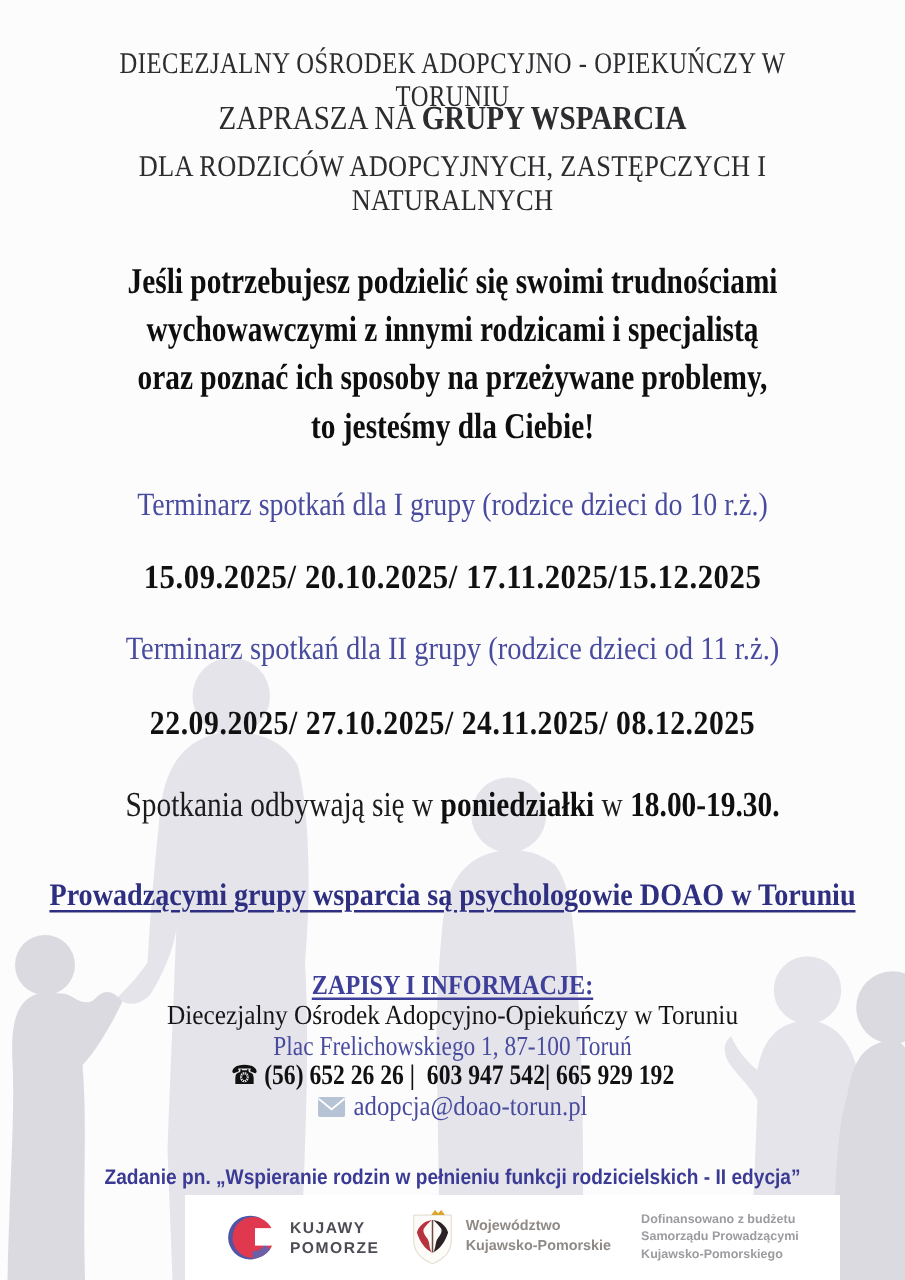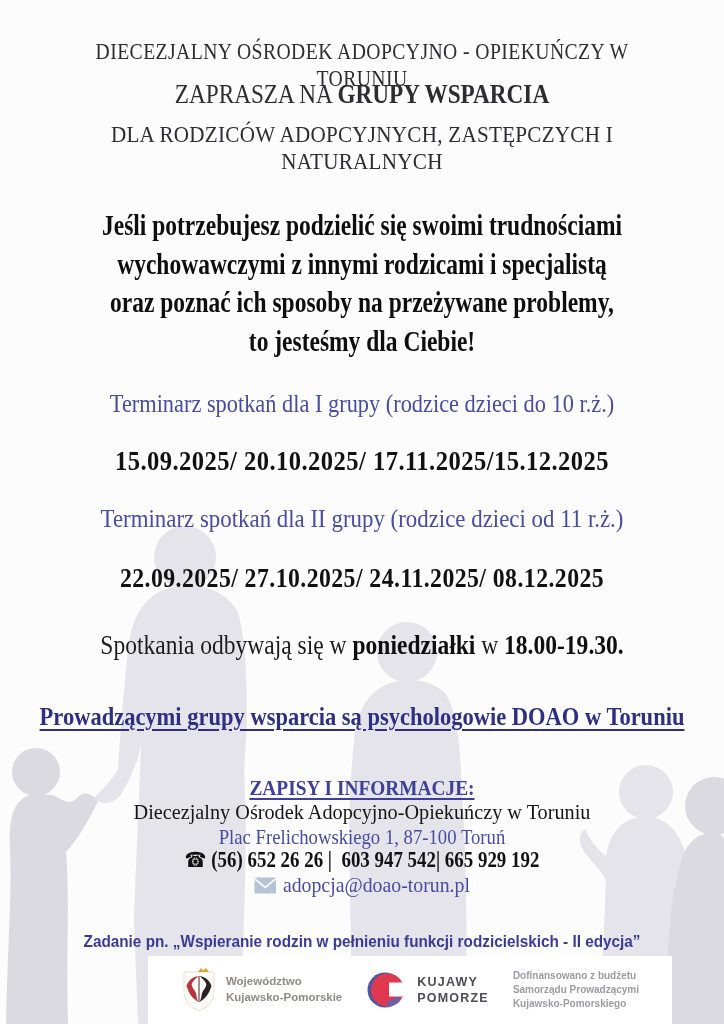--- a/index.html
+++ b/index.html
@@ -120,46 +120,46 @@
     <svg width="25" height="17" viewBox="0 0 25 17">
       <rect x="0.5" y="0.5" width="24" height="16" rx="1.5" fill="#b6c3d5"></rect>
       <path d="M1,2 L12.5,10.5 L24,2" fill="none" stroke="#fff" stroke-width="1.6"></path>
     </svg><span>adopcja@doao-torun.pl</span>
   </div>
 
   <div class="abs" id="task">Zadanie pn. „Wspieranie rodzin w pełnieniu funkcji rodzicielskich - II edycja”</div>
 
   <div class="logo-bar">
     <div class="logo-group">
+      <svg width="42" height="50" viewBox="0 0 42 50">
+        <circle cx="19" cy="25" r="17.5" fill="#4f56a5"></circle>
+        <circle cx="21.5" cy="25" r="16.5" fill="#e0384e"></circle>
+        <path d="M21,41.5 a17,17 0 0 0 14,-7 l-4,-4 a12,12 0 0 1 -10,5.5 z" fill="#6b5fa8"></path>
+        <rect x="23" y="17.5" width="19" height="14" fill="#fff"></rect>
+      </svg>
+      <div class="kujawy-text">
+        <div>KUJAWY</div>
+        <div>POMORZE</div>
+      </div>
+    </div>
+    <div class="logo-group">
       <svg width="36" height="48" viewBox="0 0 36 48">
         <path d="M3,6 h30 v20 q0,13 -15,19 q-15,-6 -15,-19 z" fill="#fdfcf8" stroke="#e6e1d6" stroke-width="1"></path>
         <path d="M17,6 l3,-4 2.5,2.5 2.5,-2.5 3,4 z" fill="#d7a62a"></path>
         <path d="M17.5,10 C11,11 7,15 5.5,20 C8,28 12,33 17.5,36
                  C15,32 16,28 14,25 C12,22 10,20 11,17 C13,14 15,12 17.5,10 Z" fill="#b7333e"></path>
         <path d="M18.5,10 C25,11 29,15 30.5,20 C28,28 24,33 18.5,36
                  C21,32 20,28 22,25 C24,22 26,20 25,17 C23,14 21,12 18.5,10 Z" fill="#2c2225"></path>
         <rect x="17.4" y="10" width="1.2" height="26" fill="#6e4a44"></rect>
       </svg>
       <div class="voivod-text">
         <div>Województwo</div>
         <div>Kujawsko-Pomorskie</div>
       </div>
     </div>
-    <div class="logo-group">
-      <svg width="42" height="50" viewBox="0 0 42 50">
-        <circle cx="19" cy="25" r="17.5" fill="#4f56a5"></circle>
-        <circle cx="21.5" cy="25" r="16.5" fill="#e0384e"></circle>
-        <path d="M21,41.5 a17,17 0 0 0 14,-7 l-4,-4 a12,12 0 0 1 -10,5.5 z" fill="#6b5fa8"></path>
-        <rect x="23" y="17.5" width="19" height="14" fill="#fff"></rect>
-      </svg>
-      <div class="kujawy-text">
-        <div>KUJAWY</div>
-        <div>POMORZE</div>
-      </div>
-    </div>
     <div class="credit-text">
       <div>Dofinansowano z budżetu</div>
       <div>Samorządu Prowadzącymi</div>
       <div>Kujawsko-Pomorskiego</div>
     </div>
   </div>
 
 </div>
 
 </body></html>

